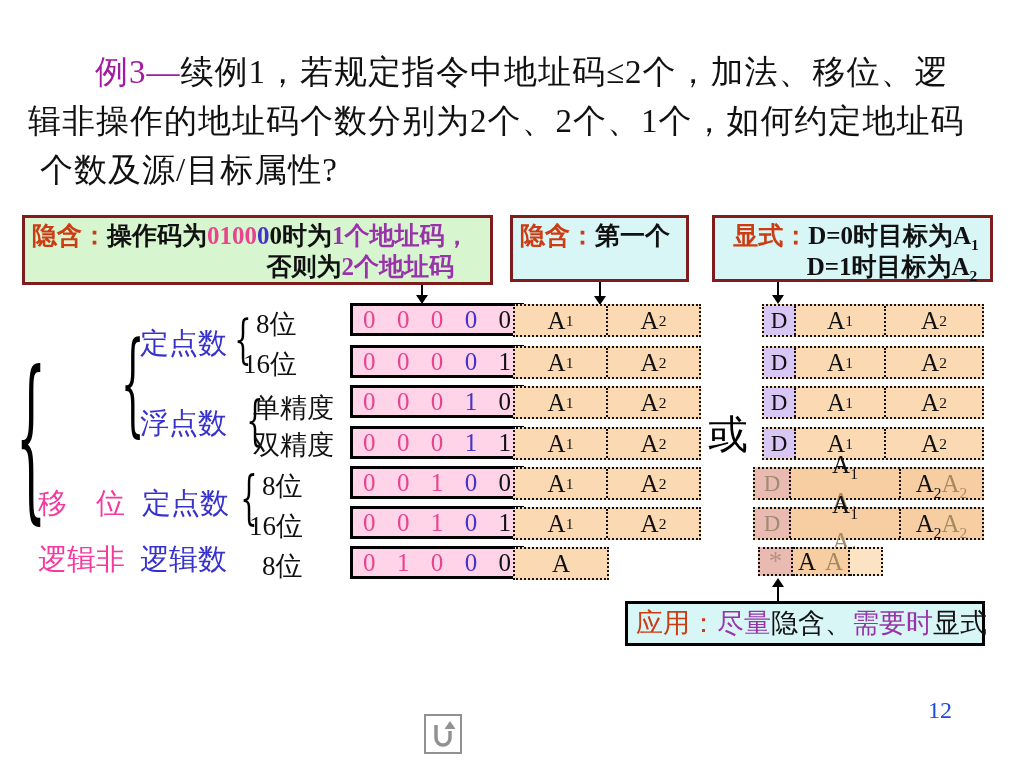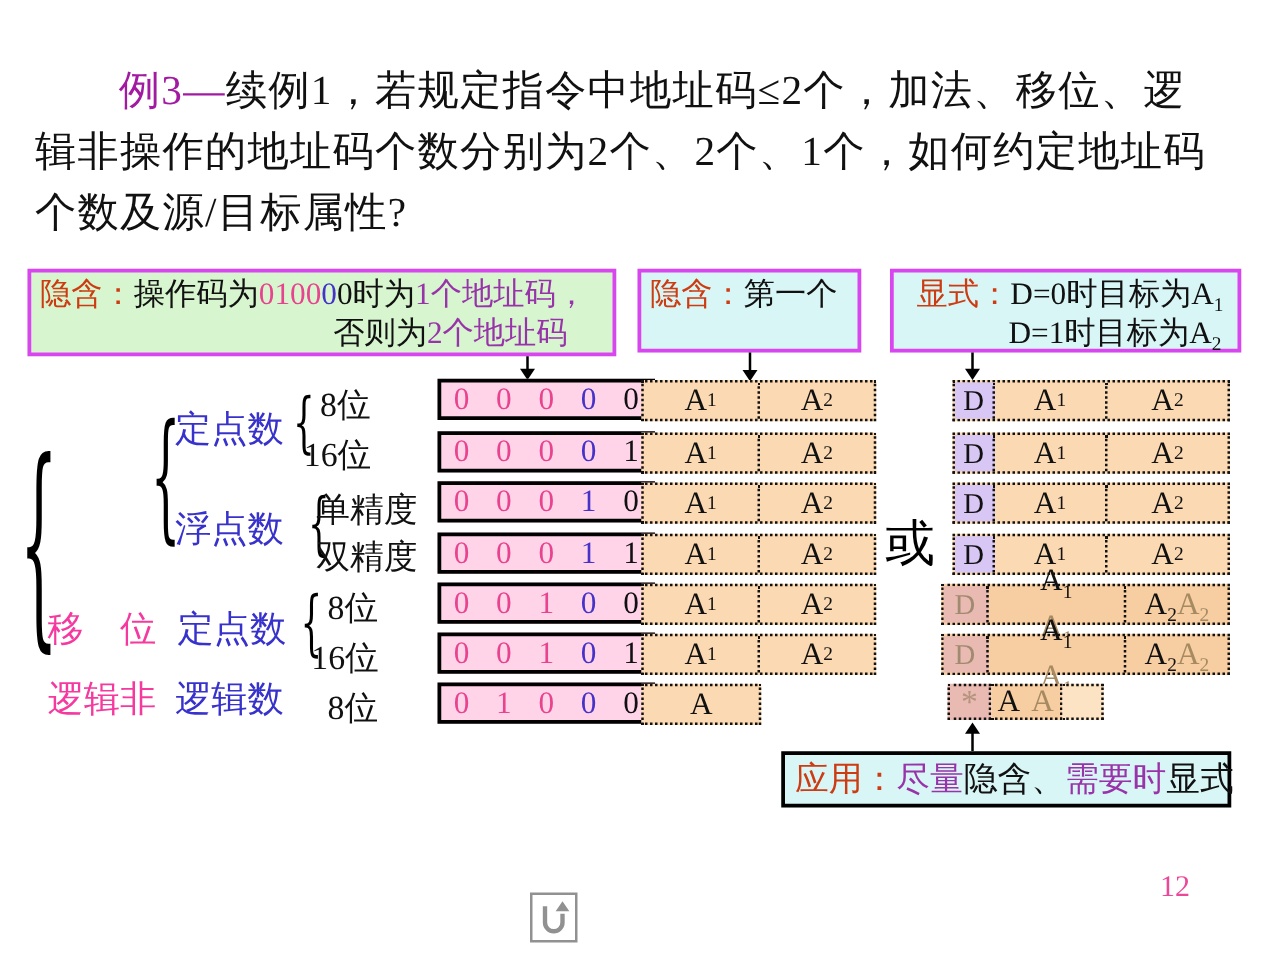--- a/index.html
+++ b/index.html
@@ -3,25 +3,25 @@
 <meta charset="utf-8">
 <style>
   html,body{margin:0;padding:0;background:#fff;}
   .slide{position:relative;width:1024px;height:768px;background:#ffffff;overflow:hidden;
          font-family:"Liberation Serif","DejaVu Serif",serif;color:#111;}
 
   
   .t-line{position:absolute;font-size:33px;white-space:nowrap;letter-spacing:1px;}
   .t1{left:95px;top:50px;}
   .t2{left:28px;top:99px;}
-  .t3{left:28px;top:148px;}
+  .t3{left:40px;top:148px;}
   .hl{color:#a21aa2;}
 
   
-  .rulebox{position:absolute;border:3px solid #d946ef;box-sizing:border-box;font-size:25px;line-height:31px;padding-top:2px;}
+  .rulebox{position:absolute;border:3px solid #7f1d1d;box-sizing:border-box;font-size:25px;line-height:31px;padding-top:2px;font-weight:bold;}
   .greenbox{left:22px;top:215px;width:471px;height:70px;background:#d7f6cf;}
   .greenbox .l1{padding-left:7px;white-space:nowrap;}
   .greenbox .l2{text-align:right;padding-right:36px;}
   .cyan{background:#d9f6f6;}
   .destbox{left:510px;top:215px;width:179px;height:67px;padding-left:7px;}
   .expbox{left:712px;top:215px;width:281px;height:67px;padding-left:7px;white-space:nowrap;text-align:center;}
   .expbox .l2{padding-left:72px;}
   .red{color:#cc3b12;}
   .purple{color:#9933aa;}
   .pinkc{color:#e8438f;}
@@ -69,21 +69,21 @@
 
   .star-row{position:absolute;left:758px;height:29px;display:flex;}
   .s-star{width:31px;background:#e9bab2;border:2px dotted #111;color:#b5937f;font-size:27px;display:flex;align-items:center;justify-content:center;}
   .s-a{width:55px;background:#f7cda2;border:2px dotted #111;border-left:none;display:flex;align-items:center;justify-content:center;gap:9px;font-size:25px;}
   .s-empty{width:31px;background:#fce3c3;border:2px dotted #111;border-left:none;}
 
   
   .or-label{position:absolute;left:708px;top:407px;font-size:40px;color:#000;}
   .applybox{position:absolute;left:625px;top:601px;width:360px;height:45px;background:#d9f6f6;border:3px solid #000;box-sizing:border-box;
             font-size:27px;line-height:39px;padding-left:8px;white-space:nowrap;}
-  .pagenum{position:absolute;left:928px;top:697px;font-size:24px;color:#ec4899;}
+  .pagenum{position:absolute;left:928px;top:697px;font-size:24px;color:#1d4ed8;}
   .return-btn{position:absolute;left:424px;top:714px;width:38px;height:40px;border:2px solid #919191;box-sizing:border-box;
               display:flex;align-items:center;justify-content:center;background:#fff;cursor:pointer;}
 </style>
 </head>
 <body>
 
 <div class="slide">
 
   <div class="t-line t1"><span class="hl">例3—</span><span>续例1，若规定指令中地址码≤2个，加法、移位、逻</span></div>
   <div class="t-line t2">辑非操作的地址码个数分别为2个、2个、1个，如何约定地址码</div>

